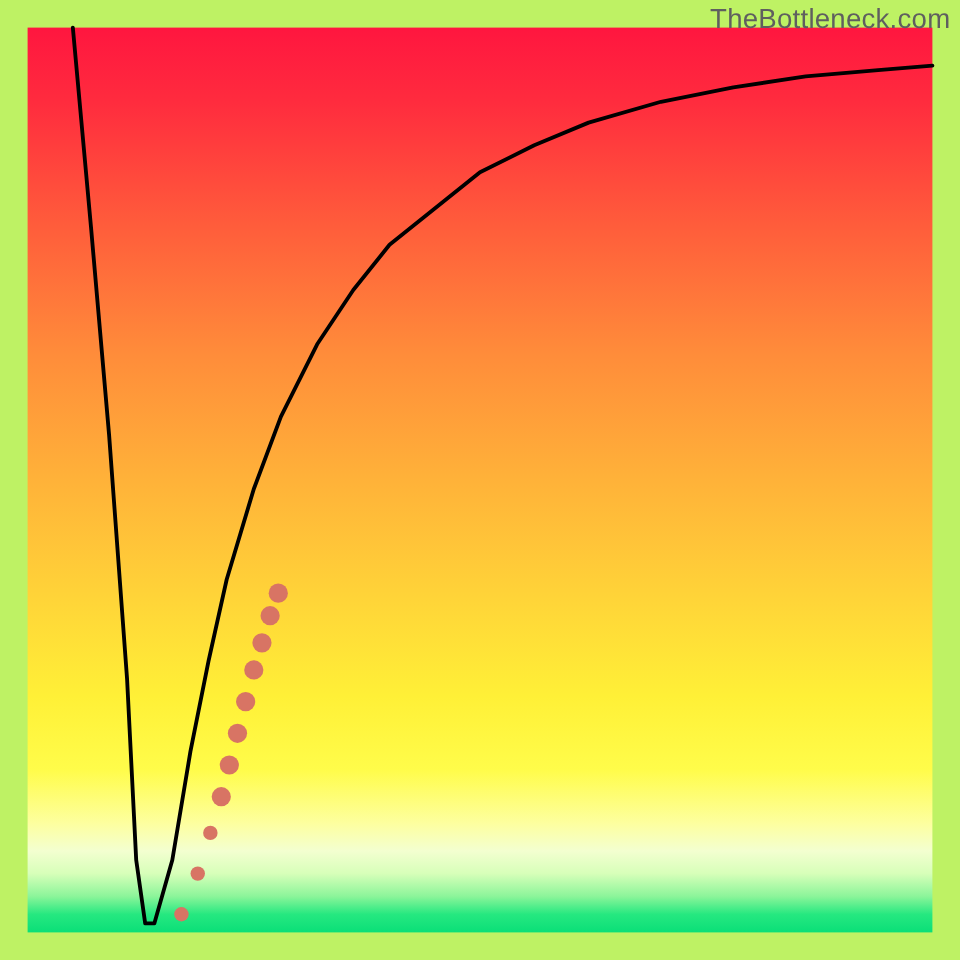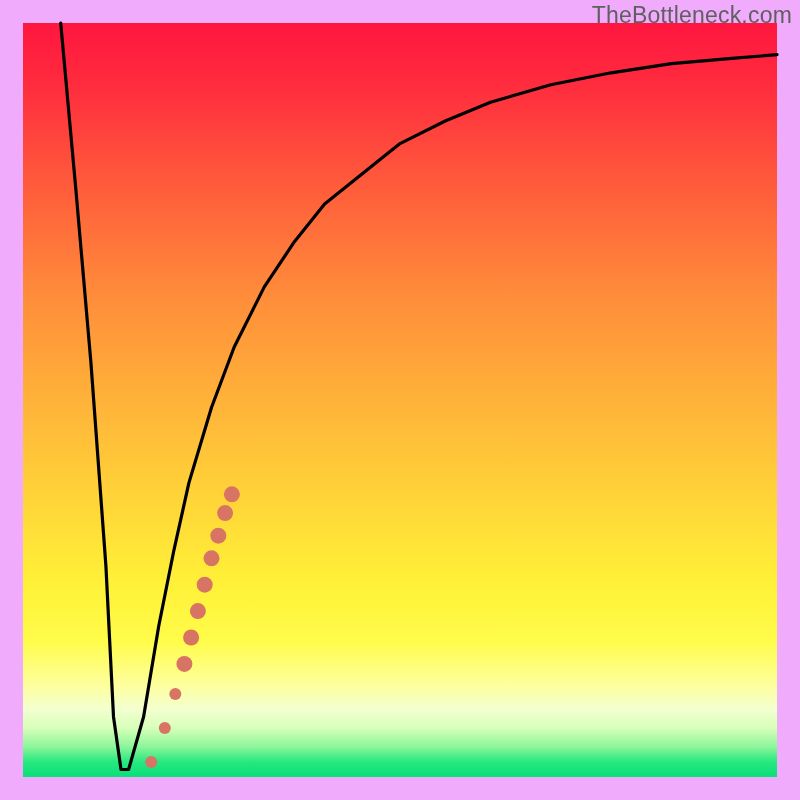--- a/index.html
+++ b/index.html
@@ -7,21 +7,21 @@
     padding: 0;
     width: 800px;
     height: 800px;
     overflow: hidden;
     background: #000;
     font-family: Arial, Helvetica, sans-serif;
   }
   .frame {
     position: absolute;
     inset: 0;
-    background: #f0abfc;
+    background: #bef264;
   }
   .plot {
     position: absolute;
     left: 23px;
     top: 23px;
     width: 754px;
     height: 754px;
     
     background: linear-gradient(to bottom,
       #ff163f 0%,

